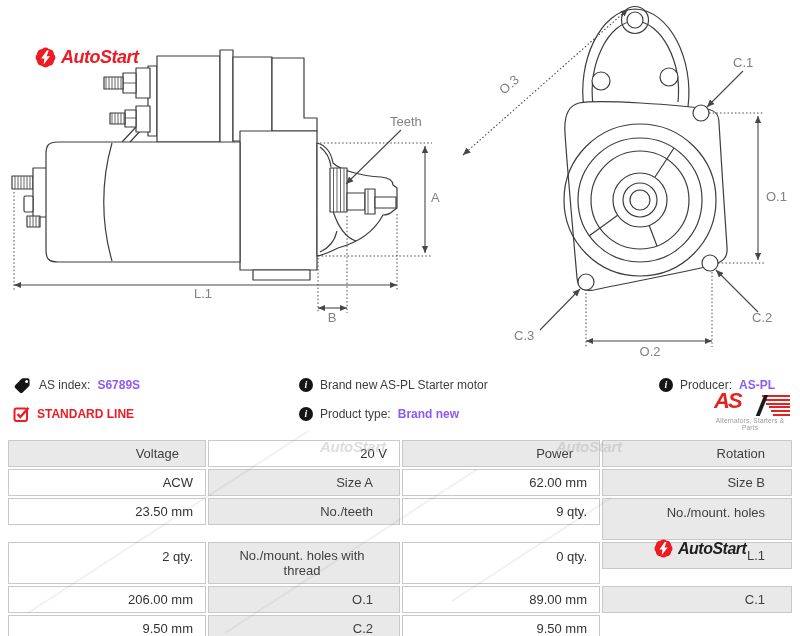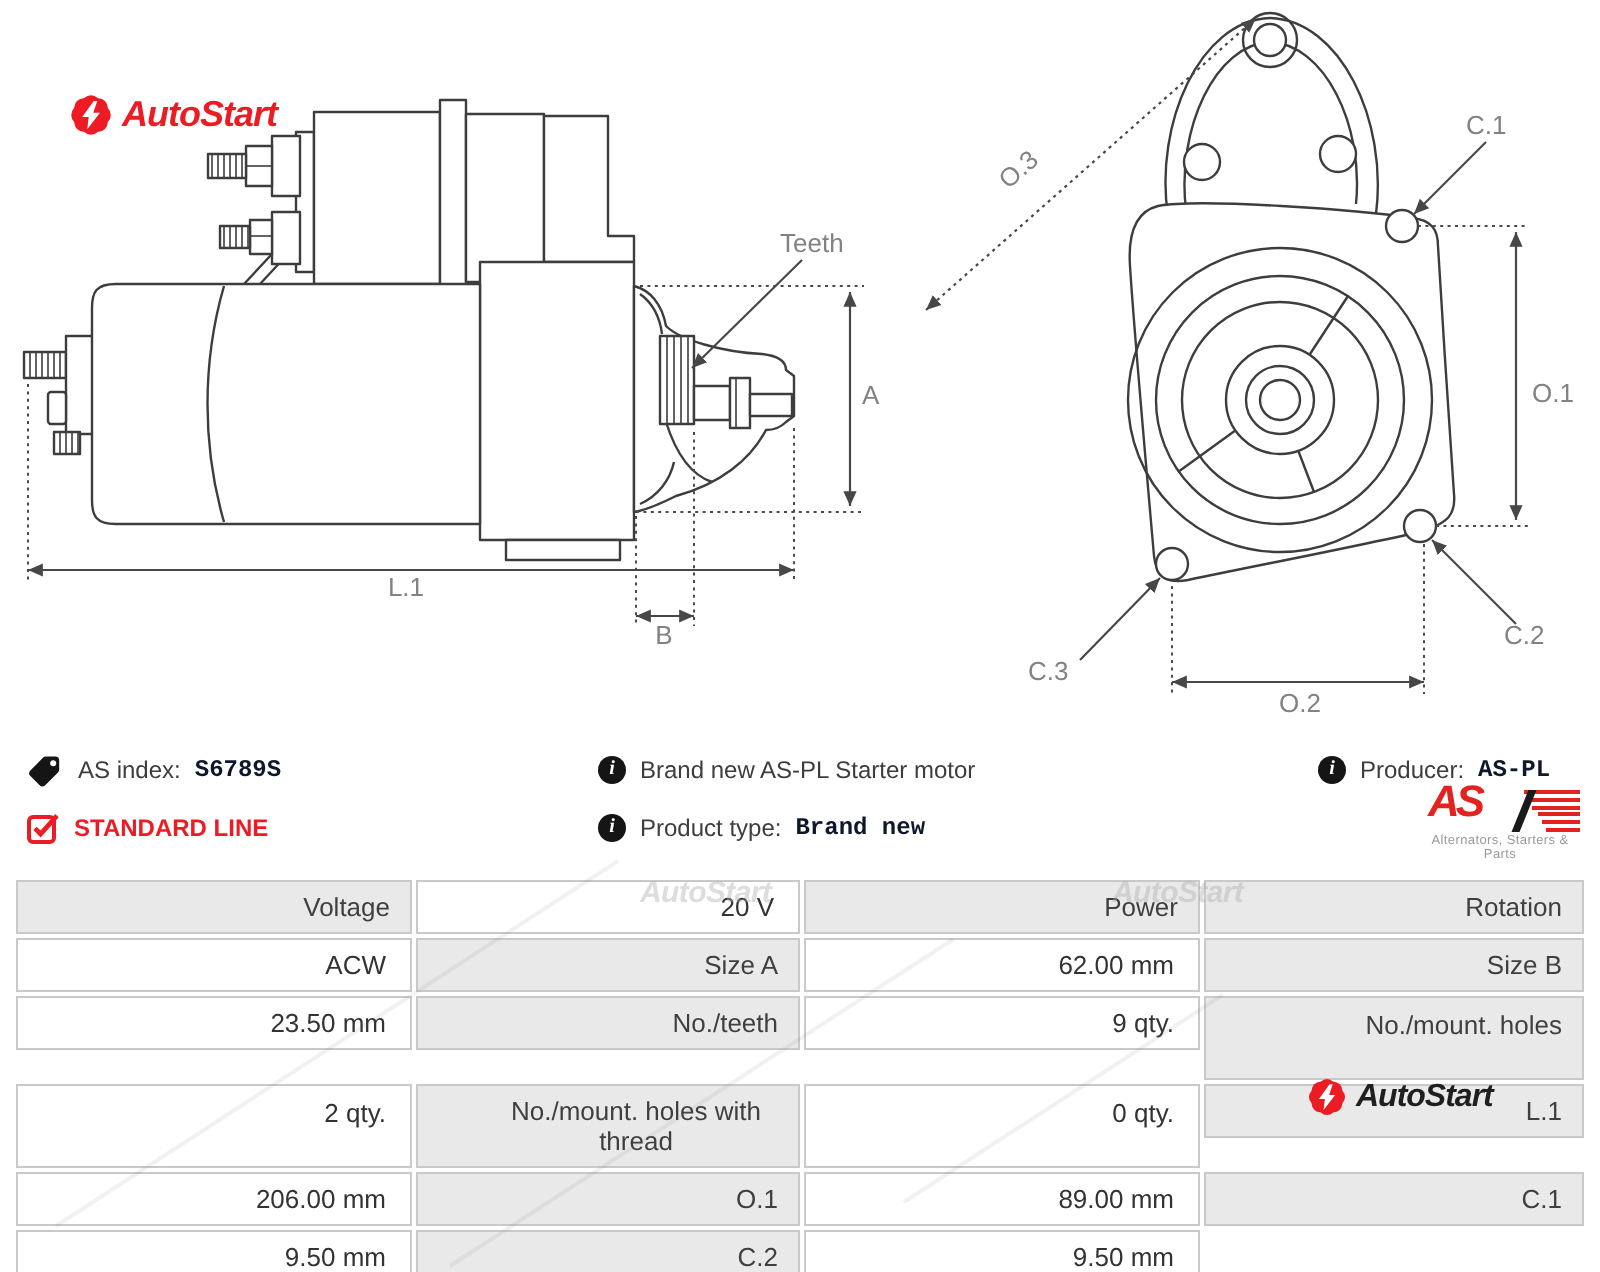--- a/index.html
+++ b/index.html
@@ -13,21 +13,21 @@
   
   .logo { position:absolute; display:flex; align-items:center; gap:4px; }
   .logo-top { left:34px; top:46px; }
   .logo-text { font-size:18px; font-weight:bold; font-style:italic; letter-spacing:-0.5px; color:#ed1c24; }
   .logo-table { left:653px; top:538px; z-index:3; }
   .logo-table .logo-text { color:#1f1f1f; font-size:16px; }
 
   
   .info-item { position:absolute; display:flex; align-items:center; gap:7px; font-size:12px;
                color:#3d3d3d; white-space:nowrap; height:16px; }
-  .info-item b { font-weight:bold; color:#0f172a;font-family:Liberation Mono, monospace; }
+  .info-item b { font-weight:bold; color:#8b5cf6; }
   .standard { color:#ed1c24; font-weight:bold; }
   .info-icon { display:inline-flex; width:14px; height:14px; border-radius:50%; background:#151515;
                color:#fff; align-items:center; justify-content:center; flex:0 0 auto; }
   .info-icon::before { content:"i"; font-size:10px; font-weight:bold; font-family:"Liberation Serif",serif;
                        font-style:italic; line-height:1; }
 
   
   .aspl { position:absolute; left:708px; top:394px; width:84px; height:32px; }
   .aspl .as { position:absolute; left:6px; top:-6px; font-size:22px; font-weight:bold; font-style:italic;
               letter-spacing:-2px; color:#e3231f; z-index:2; }
@@ -37,21 +37,21 @@
                    flex-direction:column; justify-content:space-between; align-items:flex-end; z-index:0; }
   .aspl .stripes i { display:block; height:2px; background:#e3231f; }
   .aspl .caption { position:absolute; left:0; top:23px; width:84px; text-align:center; font-size:6.5px;
                    color:#9a9a9a; letter-spacing:0.2px; }
 
   
   .spec { position:absolute; left:8px; top:440px; width:784px; display:grid;
           grid-template-columns:198px 192px 198px 190px; gap:2px; z-index:1; }
   .cell { display:flex; align-items:center; justify-content:flex-end; font-size:13px;
           border:1px solid #c9c9c9; height:27px; }
-  .cell.lab { background:#e9e9e9; color:#3f3f3f; padding-right:10px; text-align:right; }
+  .cell.lab { background:#e9e9e9; color:#3f3f3f; padding-right:26px; text-align:right; }
   .cell.val { background:#ffffff; color:#333; padding-right:12px; position:relative; z-index:4; }
   .cell.tall { height:42px; align-items:flex-start; padding-top:6px; }
   .wrap2 { display:inline-block; width:142px; text-align:center; line-height:1.15; white-space:normal; }
 
   
   .wm-text { position:absolute; font-size:15px; font-weight:bold; font-style:italic;
              color:rgba(170,170,170,0.40); z-index:2; letter-spacing:-0.3px; }
   .wm-line { position:absolute; height:2px; background:rgba(120,120,120,0.10);
              transform:rotate(-33deg); transform-origin:left center; z-index:2; }
 

